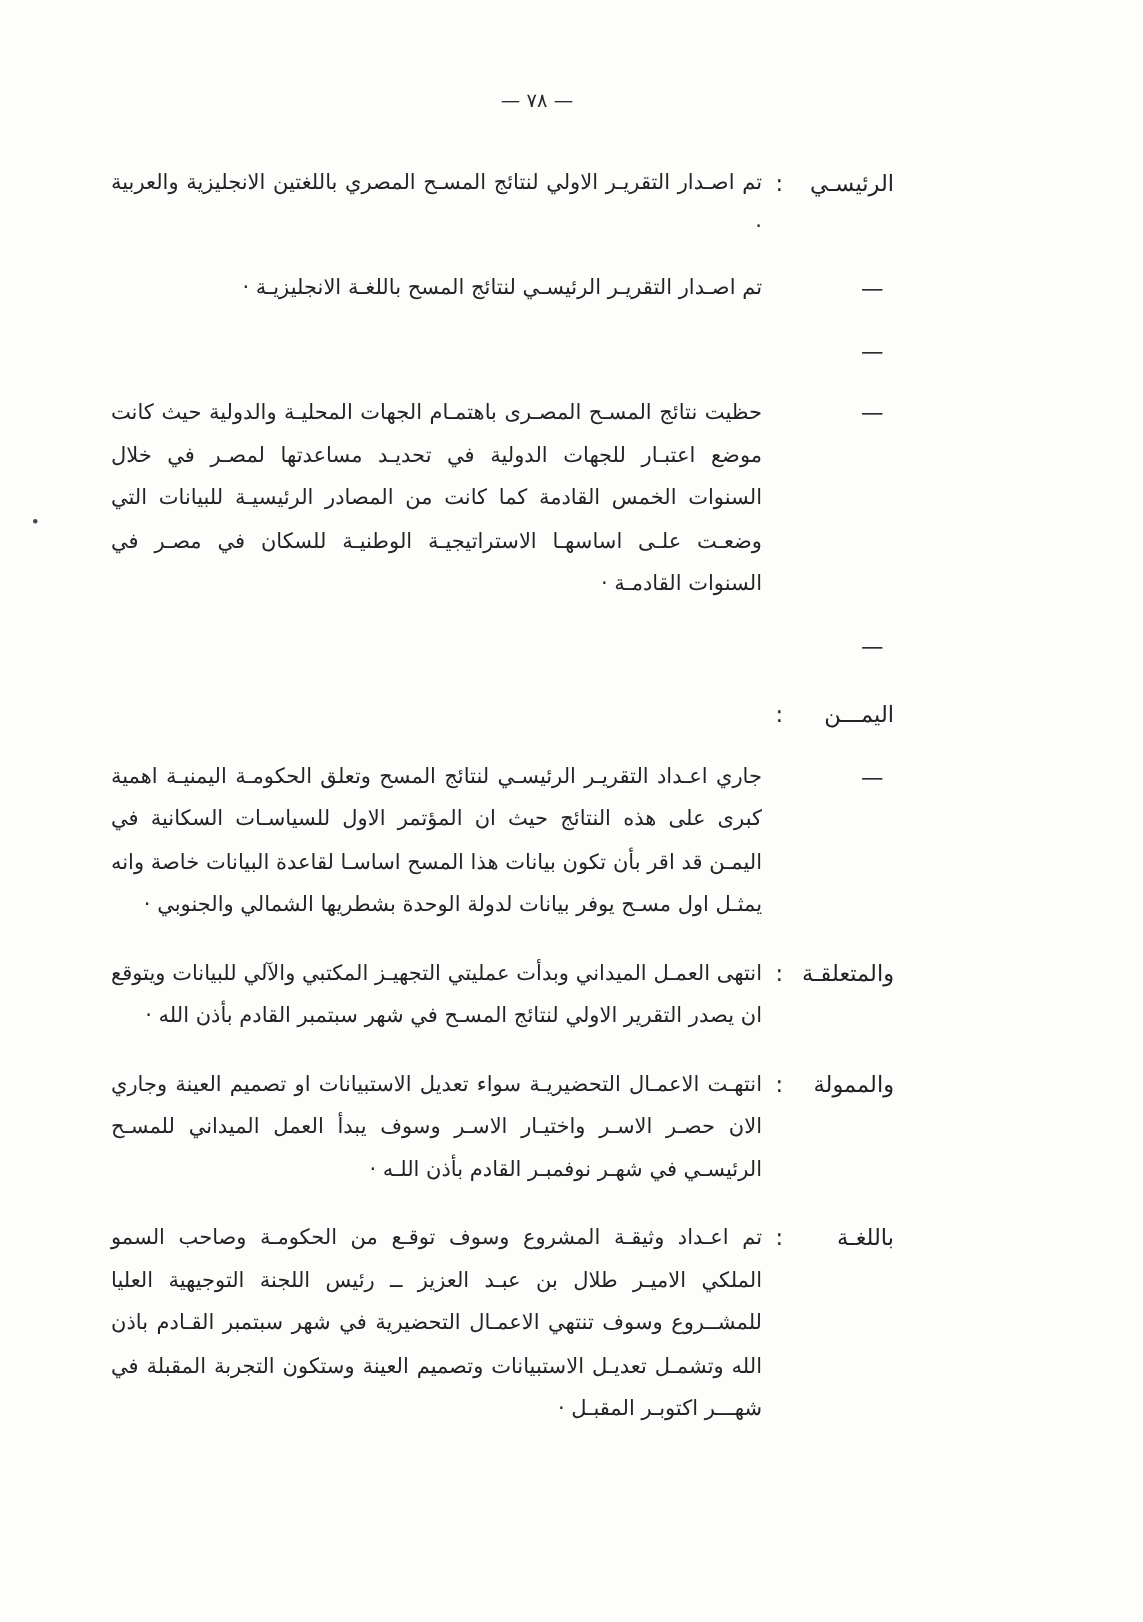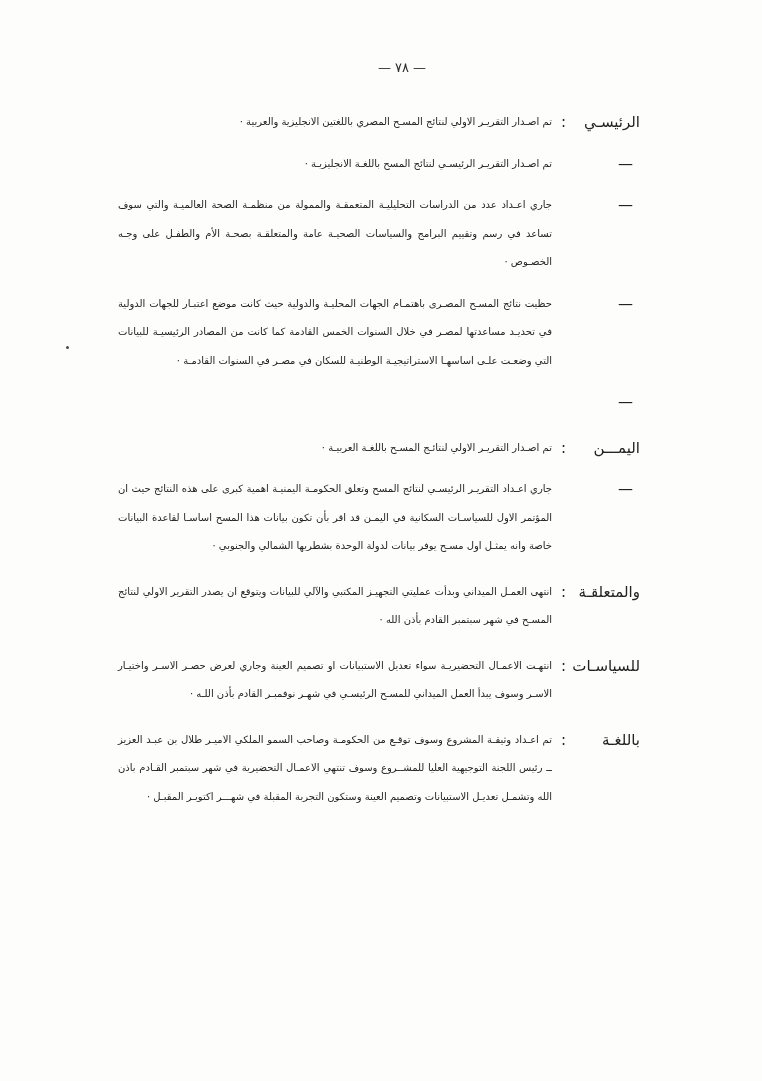--- a/index.html
+++ b/index.html
@@ -11,21 +11,20 @@
     font-family: "DejaVu Sans", sans-serif;
   }
   .page {
     position: relative;
     width: 698px;
     height: 1081px;
     background: #fdfdfb;
     overflow: hidden;
     direction: rtl;
     color: #242424;
-    margin-left: 44px;
   }
   .page-number {
     position: absolute;
     top: 60px;
     left: 0;
     right: -18px; 
     text-align: center;
     font-size: 13px;
     letter-spacing: 2px;
     color: #2b2b2b;
@@ -57,21 +56,21 @@
     line-height: 28.5px;
     padding-left: 9px;
     white-space: nowrap;
     color: #222;
   }
   .dash {
     margin-right: 7px;
   }
   .text {
     flex: 1;
-    font-size: 10px;
+    font-size: 14px;
     line-height: 28.5px;
     text-align: justify;
     color: #242424;
   }
   .speck {
     position: absolute;
     top: 346px;
     left: 22px;
     width: 3px;
     height: 3px;
@@ -102,21 +101,20 @@
       <span class="dash">—</span>
     </div>
     <div class="text">تم اصـدار التقريـر الرئيسـي لنتائج المسح باللغـة الانجليزيـة ·</div>
   </div>
 
   <div class="para-row">
     <div class="marker">
 
       <span class="dash">—</span>
     </div>
-    <div class="text">جاري اعـداد عدد من الدراسات التحليليـة المتعمقـة والممولة من منظمـة الصحة العالميـة والتي سوف تساعد في رسم وتقييم البرامج والسياسات الصحيـة عامة والمتعلقـة بصحـة الأم والطفـل على وجـه الخصـوص ·</div>
   </div>
 
   <div class="para-row">
     <div class="marker">
 
       <span class="dash">—</span>
     </div>
     <div class="text">حظيت نتائج المسـح المصـرى باهتمـام الجهات المحليـة والدولية حيث كانت موضع اعتبـار للجهات الدولية في تحديـد مساعدتها لمصـر في خلال السنوات الخمس القادمة كما كانت من المصادر الرئيسيـة للبيانات التي وضعـت علـى اساسهـا الاستراتيجيـة الوطنيـة للسكان في مصـر في السنوات القادمـة ·</div>
   </div>
 
@@ -127,21 +125,20 @@
     </div>
   </div>
 </section>
       <section class="doc-section">
   <div class="para-row">
     <div class="marker">
       <span class="label">اليمـــن</span>
       <span class="colon">:</span>
 
     </div>
-    <div class="text">تم اصـدار التقريـر الاولي لنتائـج المسـح باللغـة العربيـة ·</div>
   </div>
 
   <div class="para-row">
     <div class="marker">
 
       <span class="dash">—</span>
     </div>
     <div class="text">جاري اعـداد التقريـر الرئيسـي لنتائج المسح وتعلق الحكومـة اليمنيـة اهمية كبرى على هذه النتائج حيث ان المؤتمر الاول للسياسـات السكانية في اليمـن قد اقر بأن تكون بيانات هذا المسح اساسـا لقاعدة البيانات خاصة وانه يمثـل اول مسـح يوفر بيانات لدولة الوحدة بشطريها الشمالي والجنوبي ·</div>
   </div>
 </section>
@@ -151,25 +148,25 @@
       <span class="label">والمتعلقـة</span>
       <span class="colon">:</span>
 
     </div>
     <div class="text">انتهى العمـل الميداني وبدأت عمليتي التجهيـز المكتبي والآلي للبيانات ويتوقع ان يصدر التقرير الاولي لنتائج المسـح في شهر سبتمبر القادم بأذن الله ·</div>
   </div>
 </section>
       <section class="doc-section">
   <div class="para-row">
     <div class="marker">
-      <span class="label">للسياسـات</span>
+      <span class="label">والممولة</span>
       <span class="colon">:</span>
 
     </div>
-    <div class="text">انتهـت الاعمـال التحضيريـة سواء تعديل الاستبيانات او تصميم العينة وجاري لعرض حصـر الاسـر واختيـار الاسـر وسوف يبدأ العمل الميداني للمسـح الرئيسـي في شهـر نوفمبـر القادم بأذن اللـه ·</div>
+    <div class="text">انتهـت الاعمـال التحضيريـة سواء تعديل الاستبيانات او تصميم العينة وجاري الان حصـر الاسـر واختيـار الاسـر وسوف يبدأ العمل الميداني للمسـح الرئيسـي في شهـر نوفمبـر القادم بأذن اللـه ·</div>
   </div>
 </section>
       <section class="doc-section">
   <div class="para-row">
     <div class="marker">
       <span class="label">باللغـة</span>
       <span class="colon">:</span>
 
     </div>
     <div class="text">تم اعـداد وثيقـة المشروع وسوف توقـع من الحكومـة وصاحب السمو الملكي الاميـر طلال بن عبـد العزيز ــ رئيس اللجنة التوجيهية العليا للمشــروع وسوف تنتهي الاعمـال التحضيرية في شهر سبتمبر القـادم باذن الله وتشمـل تعديـل الاستبيانات وتصميم العينة وستكون التجربة المقبلة في شهـــر اكتوبـر المقبـل ·</div>

